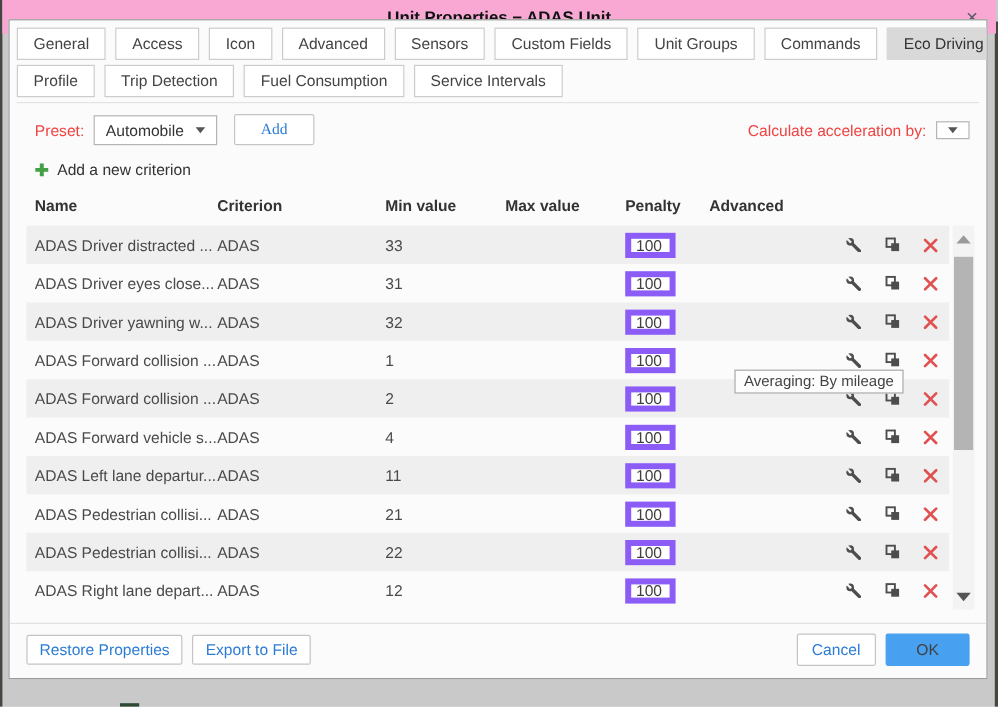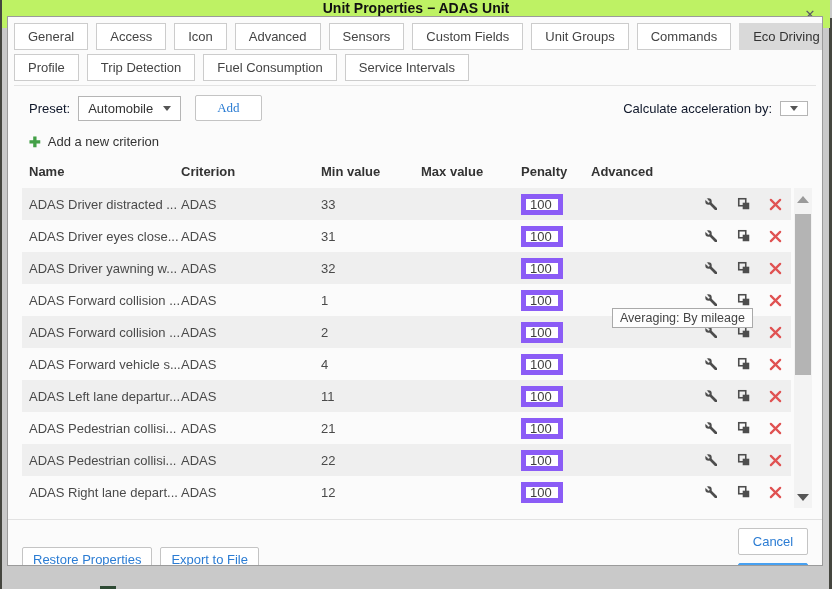--- a/index.html
+++ b/index.html
@@ -15,21 +15,21 @@
     --red: #e05252;
     --green: #43a047;
   }
   .edge { position: absolute; background: #45463f; }
   .edge-left  { left: 0; top: 0; width: 2px; height: 589px; }
   .edge-right { right: 0; top: 18px; width: 3px; height: 571px; }
   .edge-bottom-accent { left: 100px; top: 586px; width: 16px; height: 3px; background:#2e4a34; }
 
   .titlebar {
     position: absolute; left: 2px; top: 0; width: 828px; height: 28px;
-    background: #bef264; display: flex; justify-content: center;
+    background: #f9a8d4; display: flex; align-items: center; justify-content: center;
   }
   .titlebar .title { font-size: 14px; font-weight: bold; color: #111; }
   .titlebar .close {
     position: absolute; right: 10px; top: 0; height: 28px; width: 20px;
     display: flex; align-items: center; justify-content: center;
     color: #5a5a66; font-size: 13px; cursor: pointer;
   }
 
   .dialog {
     position: absolute; left: 7px; top: 16px; width: 816px; height: 550px;
@@ -44,21 +44,21 @@
     font-family: "Liberation Sans", sans-serif;
     font-size: 13px; color: #444; background: #fff;
     border: 1px solid #ccc; padding: 5px 13px; margin-right: 8px;
     cursor: pointer; white-space: nowrap;
   }
   .tab.active { background: #d9d9d9; border-color: #d9d9d9; color: #333; }
   .tabs-divider { border: none; border-top: 1px solid #e3e3e3; margin-top: 2px; }
 
   
   .preset-row { display: flex; align-items: center; padding: 9px 14px 8px 21px; font-size: 13px; }
-  .field-label { color: #0f172a; margin-right: 8px; white-space: nowrap; }
+  .field-label { color: #ef4444; margin-right: 8px; white-space: nowrap; }
   .selectbox {
     display: inline-flex; align-items: center; gap: 10px;
     background: #fff; border: 1px solid #b5b5b5; padding: 4px 9px;
     font-size: 13px; color: #333; cursor: pointer; white-space: nowrap;
   }
   .caret { width: 0; height: 0; border-left: 4px solid transparent; border-right: 4px solid transparent; border-top: 5px solid #555; }
   .btn-light {
     font-family: "Liberation Sans", sans-serif;
     background: #fff; border: 1px solid #c4c4c4; color: var(--accent);
     font-size: 13px; padding: 4px 10px; cursor: pointer; border-radius: 2px; white-space: nowrap;
@@ -107,21 +107,21 @@
   .sb-up, .sb-down { position: absolute; left: 0; width: 18px; height: 22px; display: flex; align-items: center; justify-content: center; cursor: pointer; }
   .sb-up { top: 0; } .sb-down { bottom: 0; }
   .tri-up { width: 0; height: 0; border-left: 6px solid transparent; border-right: 6px solid transparent; border-bottom: 7px solid #9a9a9a; }
   .tri-down { width: 0; height: 0; border-left: 6px solid transparent; border-right: 6px solid transparent; border-top: 7px solid #555; }
   .sb-thumb { position: absolute; left: 1px; top: 26px; width: 16px; height: 161px; background: #b4b4b4; cursor: grab; }
 
   
   .footer-divider { border: none; border-top: 1px solid #e2e2e2; margin-top: 11px; }
   .footer { display: flex; align-items: center; padding: 8px 14px 0 14px; }
   .footer .left-group { display: flex; gap: 8px; }
-  .footer .right-group { display: flex; gap: 8px; margin-left: auto; flex-direction: column; }
+  .footer .right-group { display: flex; gap: 8px; margin-left: auto; }
   .btn-cancel { min-width: 66px; padding: 5px 12px; }
   .btn-ok {
     font-family: "Liberation Sans", sans-serif;
     min-width: 70px; padding: 5px 12px; background: var(--ok); color: #404040;
     border: 1px solid var(--ok); border-radius: 2px; font-size: 13px; cursor: pointer;
   }
 </style>
 </head>
 <body style="--accent: #2b7cd3; --ok: #47a0f0; --red: #e05252; --green: #43a047;">
 

